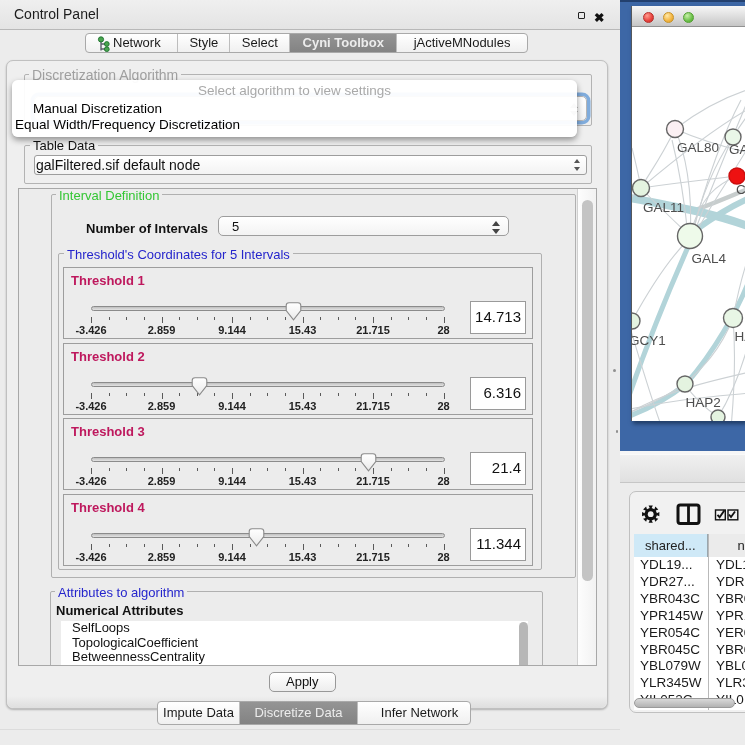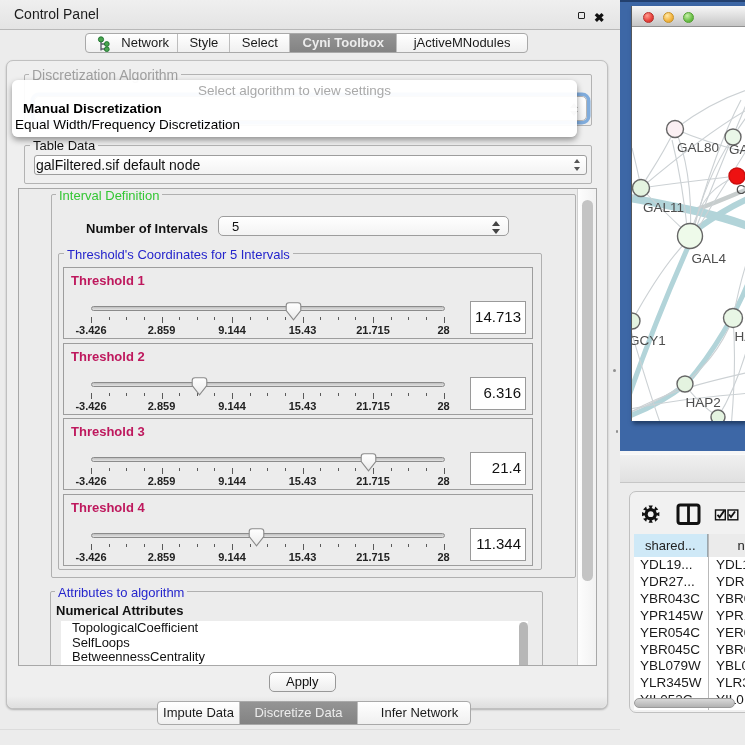--- a/index.html
+++ b/index.html
@@ -53,21 +53,21 @@
 #numlist div { font-size:13px; color:#111; padding-left:11px; height:14.7px; line-height:14.7px; }
 
 #apply { position:absolute; left:269px; top:672px; width:66.5px; height:19.5px;
   background:linear-gradient(#ffffff,#ededed); border:1px solid #989898; border-radius:5px;
   font-size:13px; color:#111; text-align:center; line-height:18px; }
 
 #popup { position:absolute; left:12px; top:80px; width:565px; height:56.5px;
   background:rgba(255,255,255,0.95); border-radius:6px; box-shadow:0 3px 6px rgba(0,0,0,0.4);
   font-size:13px; }
 #popup .r1 { position:absolute; left:0; right:0; top:3px; text-align:center; color:#a9a9a9; font-size:13.5px; }
-#popup .r2 { position:absolute; left:11px; top:20.5px; font-weight:bold; color:#000; font-size:13.5px; }
+#popup .r2 { position:absolute; left:21px; top:20.5px; font-weight:normal; color:#000; font-size:13.5px; }
 #popup .r3 { position:absolute; left:3px; top:37px; color:#000; font-size:13.5px; }
 
 #rblue { position:absolute; left:620px; top:0; width:125px; height:450.5px; background:#3d67a6; }
 #netwin { position:absolute; left:631px; top:6px; width:114px; height:415px;
   background:#fff; box-shadow:2px 3px 4px rgba(10,25,50,0.55); border-left:1px solid #55585c; }
 #nettb { position:absolute; left:0; top:0; width:114px; height:21px;
   background:linear-gradient(#f7f7f7,#c6c6c6); border-bottom:1px solid #919191; }
 .tl { position:absolute; top:5.5px; width:11px; height:11px; border-radius:50%; }
 #tpbar { position:absolute; left:620px; top:454px; width:125px; height:29px;
   background:linear-gradient(#f0f0f0,#e0e0e0); border-top:1px solid #fafafa; border-bottom:1px solid #c6c6c6; }
@@ -103,21 +103,21 @@
     <span class="t">Control Panel</span>
   </div>
 <div id="flbtn"></div>
 <div id="xbtn">✖</div>
 
 <div id="panel">
     <div style="position:absolute;left:0;bottom:0;width:100%;height:12px;background:linear-gradient(#efefef,#dedede);border-radius:0 0 7px 7px;"></div>
   </div>
 
 <div id="topseg" class="seg">
-  <div class="it" style="width:92.5px;position:relative;text-align:center;padding-left:27px;"><svg width="13" height="17" viewBox="0 0 13 17" style="position:absolute;left:11px;top:1.5px;">
+  <div class="it" style="width:92.5px;position:relative;text-align:left;padding-left:27px;"><svg width="13" height="17" viewBox="0 0 13 17" style="position:absolute;left:11px;top:1.5px;">
         <path d="M4 4 L4 14.5 M4 8 L9.5 8 M4 13 L9.5 13" stroke="#5b5f6b" stroke-width="1.4" fill="none"></path>
         <circle cx="4" cy="3.4" r="2.6" fill="#4aa54f" stroke="#1e7030" stroke-width="0.9"></circle>
         <circle cx="9.8" cy="8" r="2.4" fill="#4aa54f" stroke="#1e7030" stroke-width="0.9"></circle>
         <circle cx="9.8" cy="13.2" r="2.4" fill="#4aa54f" stroke="#1e7030" stroke-width="0.9"></circle>
       </svg>Network</div>
   <div class="it" style="width:52px;">Style</div>
   <div class="it" style="width:60px;">Select</div>
   <div class="it sel" style="width:107px;font-weight:bold;">Cyni Toolbox</div>
   <div class="it" style="width:130px;">jActiveMNodules</div>
 </div>
@@ -290,22 +290,22 @@
         <svg class="thumb" style="left:183.67px;top:33.5px;" width="17" height="19" viewBox="0 0 17 19">
           <path d="M1.2 3.6 Q1.2 0.7 4.1 0.7 L12.9 0.7 Q15.8 0.7 15.8 3.6 L15.8 8.6 L8.5 17.8 L1.2 8.6 Z" fill="url(#thg)" stroke="#8a8a8a" stroke-width="1.1"></path>
         </svg>
         <div class="vfield" style="left:406px;top:33px;">11.344</div>
       </div>
 
     <div class="group" style="left:50px;top:591px;width:493px;height:90px;border-color:#b0b0b0;"></div>
     <div class="gtitle" style="left:55px;top:584.5px;color:#2525cc;background:#ececec;">Attributes to algorithm</div>
     <div class="abs" style="left:56px;top:603px;font-size:13px;font-weight:bold;color:#111;">Numerical Attributes</div>
     <div id="numlist" style="left:61px;top:621px;">
-      <div>TopologicalCoefficient</div>
-        <div>SelfLoops</div>
+      <div>SelfLoops</div>
+        <div>TopologicalCoefficient</div>
         <div>BetweennessCentrality</div>
     </div>
     <div style="position:absolute;left:518.5px;top:622px;width:9px;height:44px;background:#b7b7b7;border-radius:4.5px 4.5px 0 0;"></div>
   </div>
   <div id="vsb">
       <div class="th"></div>
     </div>
 </div>
 
 <div id="apply">Apply</div>

